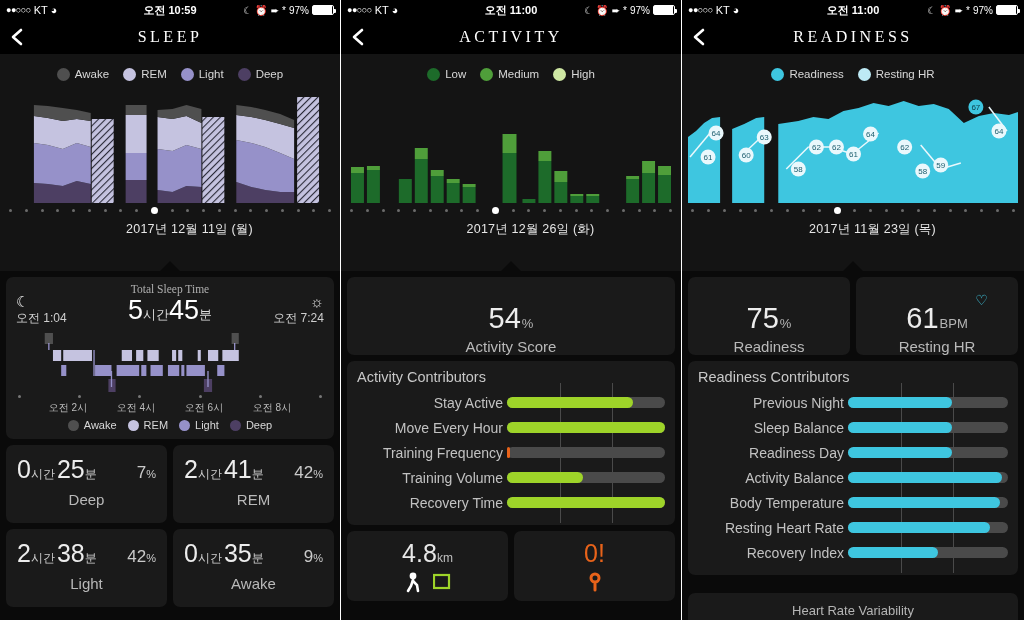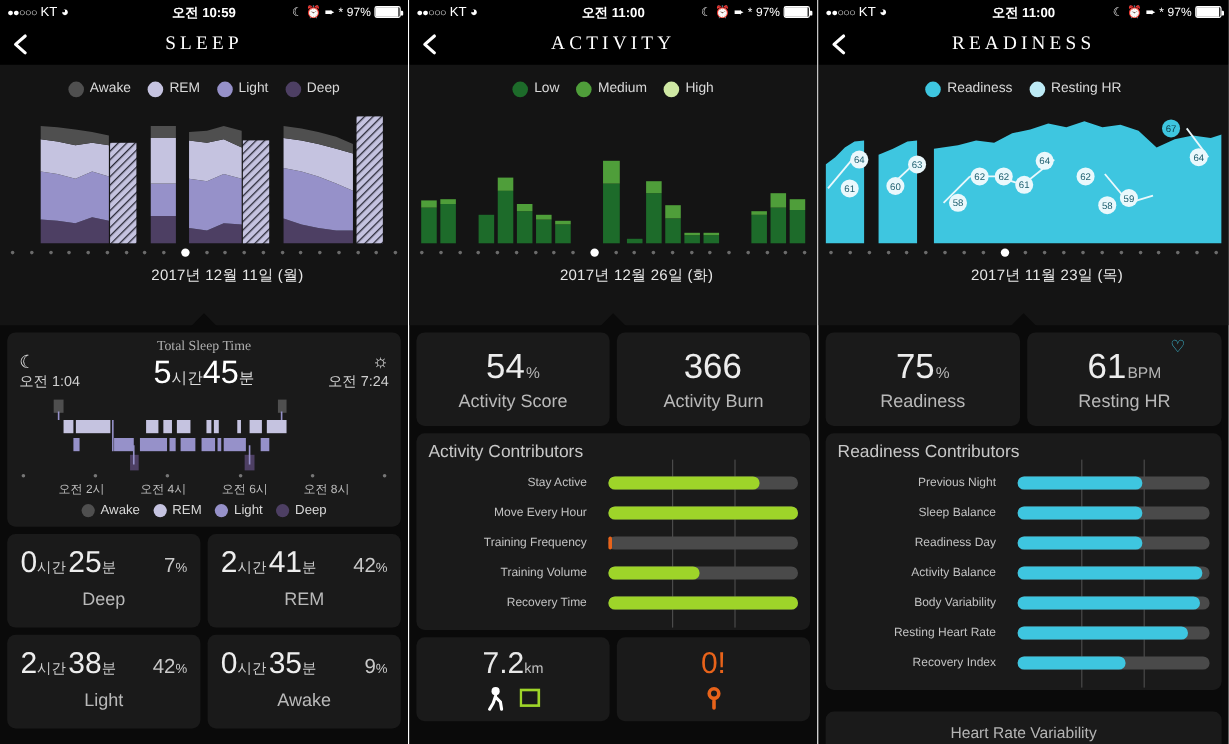--- a/index.html
+++ b/index.html
@@ -101,21 +101,21 @@
     border-left: 11px solid transparent; border-right: 11px solid transparent;
     border-bottom: 11px solid #0a0a0a;
   }
 
   
   .body { padding: 6px 6px 0 6px; }
   .card {
     background: #1a1a1a; border-radius: 7px;
   }
   .row2 { display: flex; gap: 6px; }
-  .row2 > .card { flex: 1; }
+  .row2 > .card { flex: 1; justify-content: flex-end; }
 
   .score-card {
     height: 78px; display: flex; flex-direction: column;
     align-items: center; justify-content: center;
   }
   .score-num {
     color: #ededed; font-size: 29px; font-weight: 300;
     display: flex; align-items: baseline; position: relative;
   }
   .score-unit { font-size: 13px; color: #b5b5b5; margin-left: 1px; }
@@ -125,22 +125,22 @@
     color: #3ec6e0; font-size: 14px;
   }
 
   
   .contrib-card { margin-top: 6px; padding: 8px 10px 10px 10px; position: relative; }
   .contrib-title { color: #c8c8c8; font-size: 14.5px; margin-bottom: 5px; }
   .contrib-row {
     display: flex; align-items: center; height: 25px;
   }
   .contrib-name {
-    color: #c2c2c2; font-size: 10px; text-align: right;
-    width: 150px; padding-right: 18px; white-space: nowrap;
+    color: #c2c2c2; font-size: 14px; text-align: right;
+    width: 150px; padding-right: 4px; white-space: nowrap;
   }
   .bar-wrap {
     flex: 1; height: 11px; background: #4a4a4a; border-radius: 6px;
     position: relative; overflow: visible;
   }
   .bar-fill {
     height: 11px; border-radius: 6px; position: absolute; left: 0; top: 0;
   }
   .gridline {
     position: absolute; top: 22px; bottom: 2px; width: 1px;
@@ -614,27 +614,20 @@
 
     <div class="body">
       <div class="row2">
         <div class="card score-card">
           <div class="score-num">
             <span>54</span>
             <span class="score-unit">%</span>
           </div>
           <div class="score-label">Activity Score</div>
         </div>
-        <div class="card score-card">
-          <div class="score-num">
-            <span>366</span>
-            <span class="score-unit"></span>
-          </div>
-          <div class="score-label">Activity Burn</div>
-        </div>
       </div>
 
       <div class="card contrib-card">
         <div class="gridline" style="left:213px"></div>
         <div class="gridline" style="left:265px"></div>
         <div class="contrib-title">Activity Contributors</div>
         <div class="contrib-row">
           <div class="contrib-name">Stay Active</div>
           <div class="bar-wrap">
             <div class="bar-fill" style="width:80%;background:#9ed429"></div>
@@ -662,21 +655,21 @@
           <div class="contrib-name">Recovery Time</div>
           <div class="bar-wrap">
             <div class="bar-fill" style="width:100%;background:#9ed429"></div>
           </div>
         </div>
       </div>
 
       <div class="act-bottom">
         <div class="card act-tile">
           <div class="big">
-            <span>7.2</span><span class="u">km</span>
+            <span>4.8</span><span class="u">km</span>
           </div>
           <div class="tile-icons">
             <svg width="22" height="24" viewBox="0 0 22 24">
               <circle cx="8" cy="4" r="3.4" fill="#fff"></circle>
               <path d="M8 8 L6 14 L3 19" stroke="#fff" stroke-width="2.6" fill="none" stroke-linecap="round"></path>
               <path d="M8 9 L12 13 L13 19" stroke="#fff" stroke-width="2.6" fill="none" stroke-linecap="round"></path>
             </svg>
             <svg width="18" height="22" viewBox="0 0 18 22">
               <rect x="1" y="2" width="15" height="13" fill="none" stroke="#9ed429" stroke-width="2.2"></rect>
             </svg>
@@ -883,21 +876,21 @@
             <div class="bar-fill" style="width:65%;background:#3ec6e0"></div>
           </div>
         </div>
         <div class="contrib-row">
           <div class="contrib-name">Activity Balance</div>
           <div class="bar-wrap">
             <div class="bar-fill" style="width:96%;background:#3ec6e0"></div>
           </div>
         </div>
         <div class="contrib-row">
-          <div class="contrib-name">Body Variability</div>
+          <div class="contrib-name">Body Temperature</div>
           <div class="bar-wrap">
             <div class="bar-fill" style="width:95%;background:#3ec6e0"></div>
           </div>
         </div>
         <div class="contrib-row">
           <div class="contrib-name">Resting Heart Rate</div>
           <div class="bar-wrap">
             <div class="bar-fill" style="width:89%;background:#3ec6e0"></div>
           </div>
         </div>

